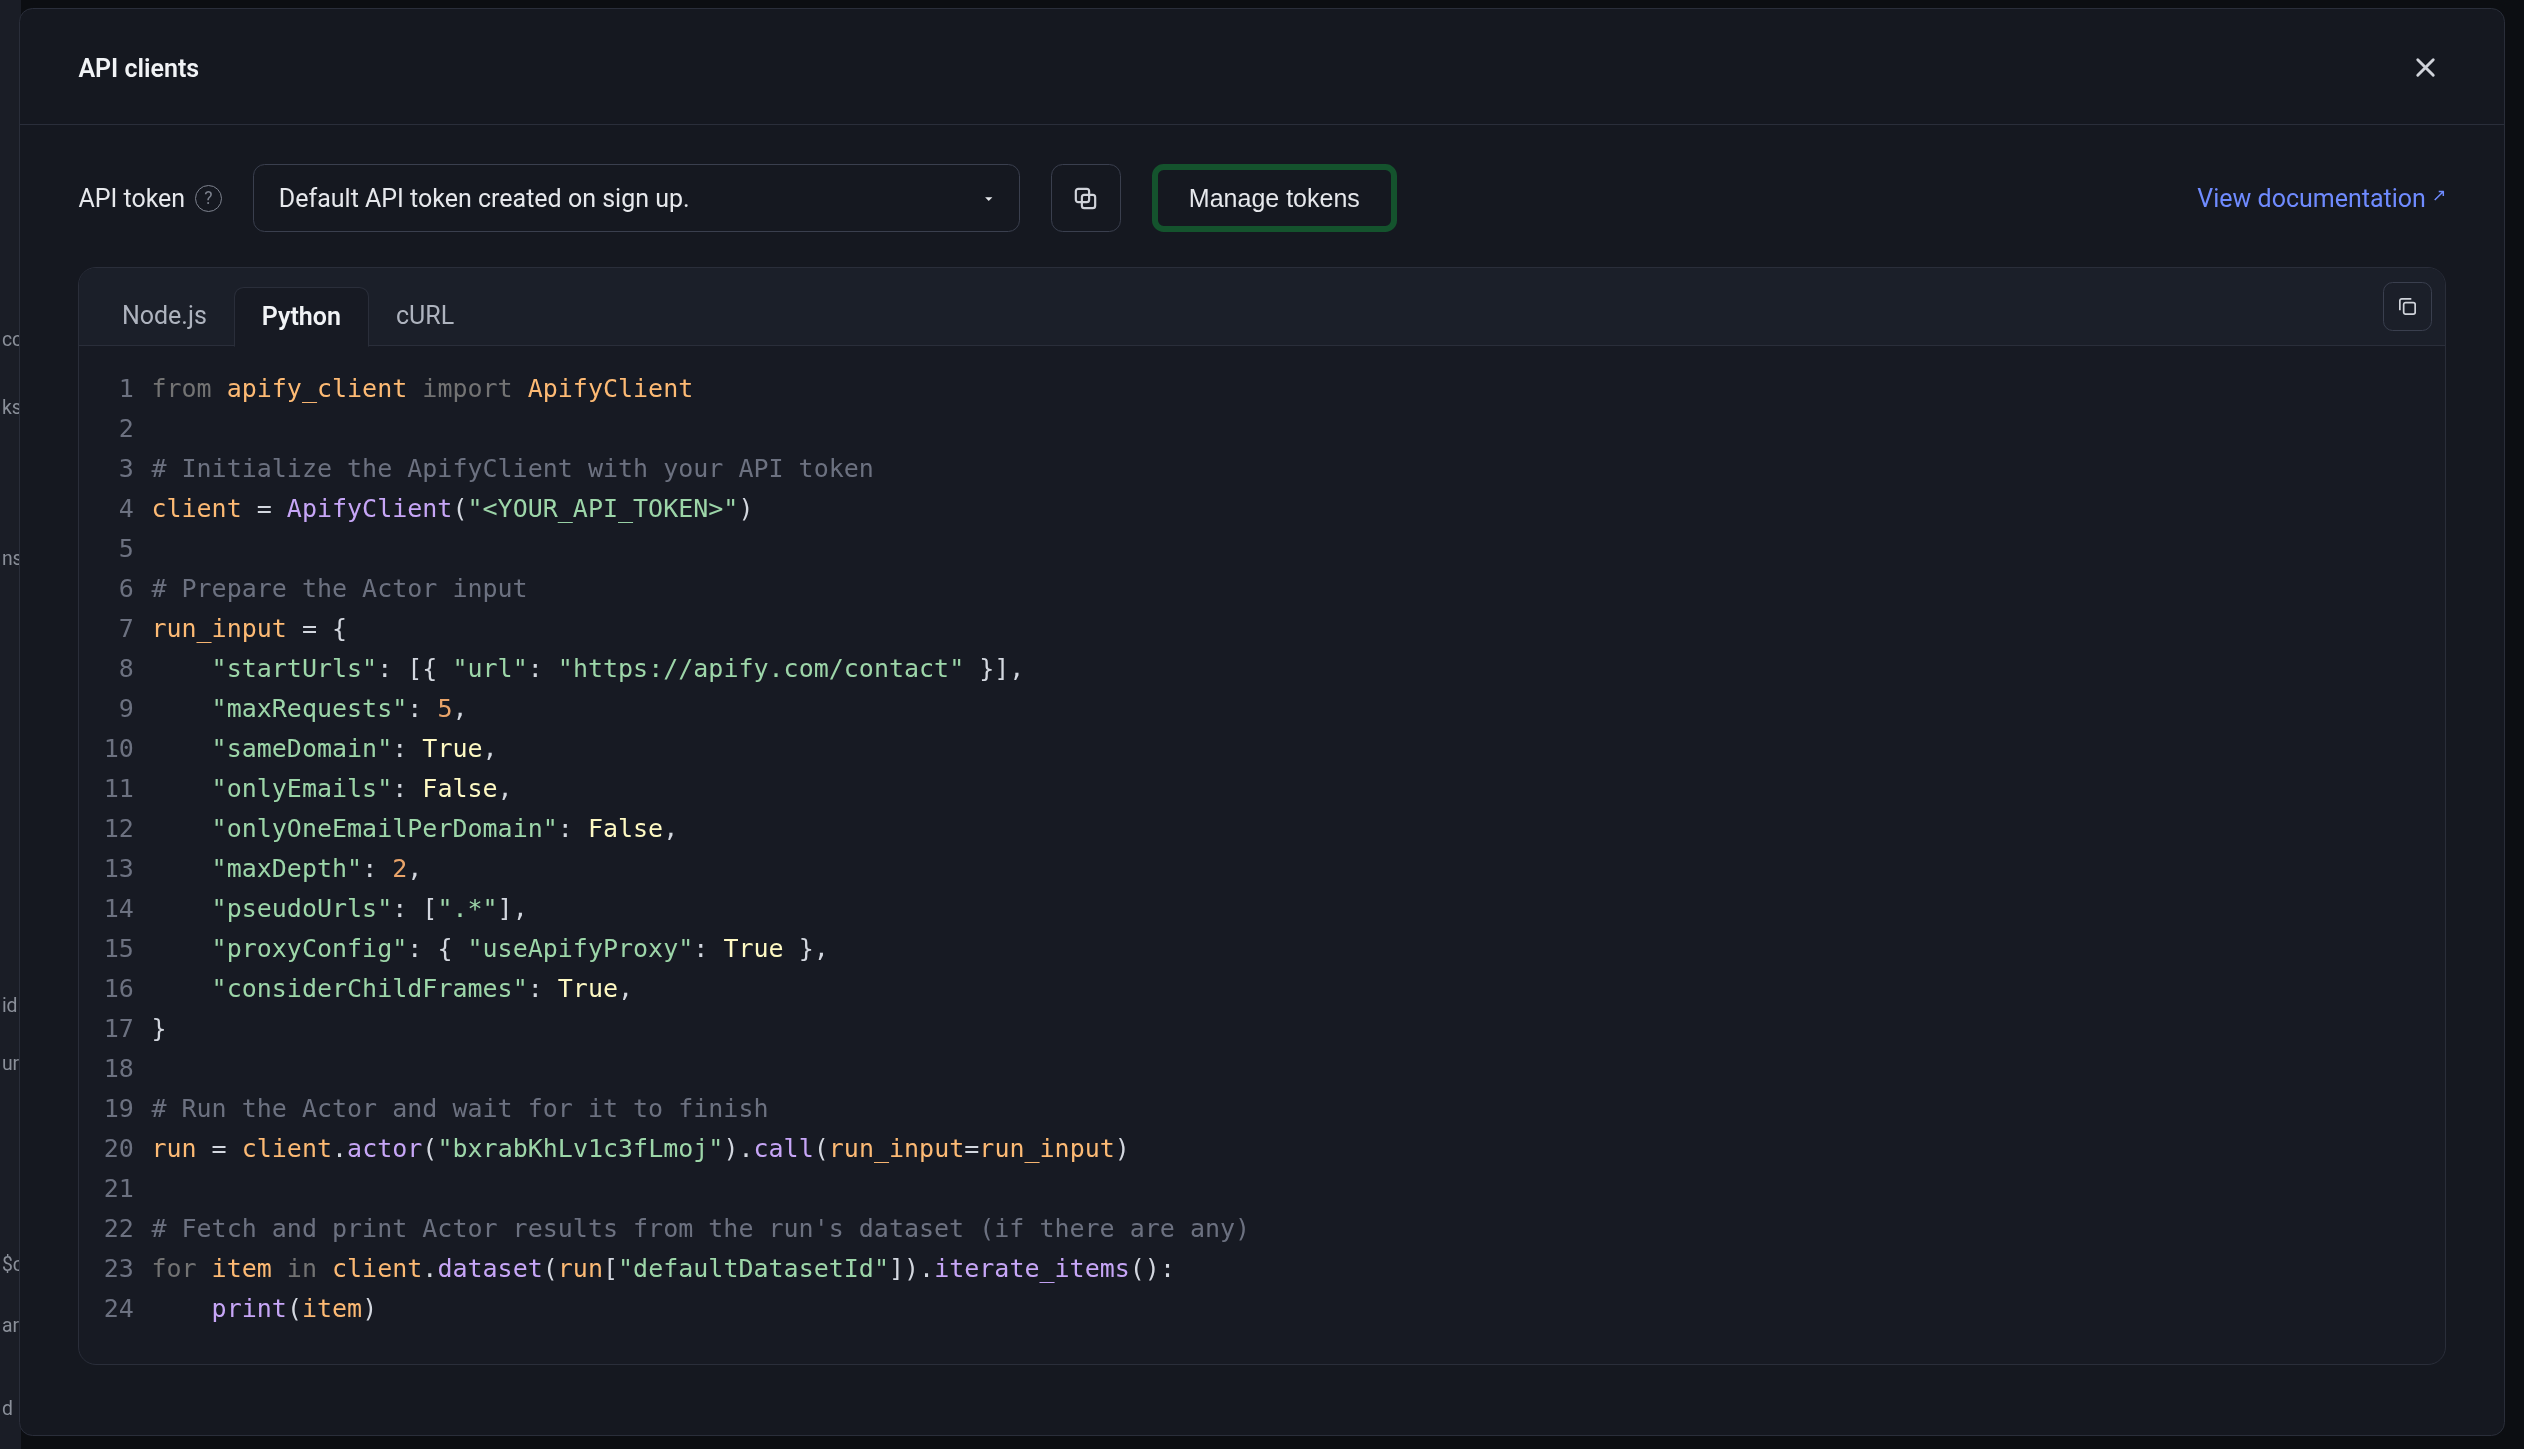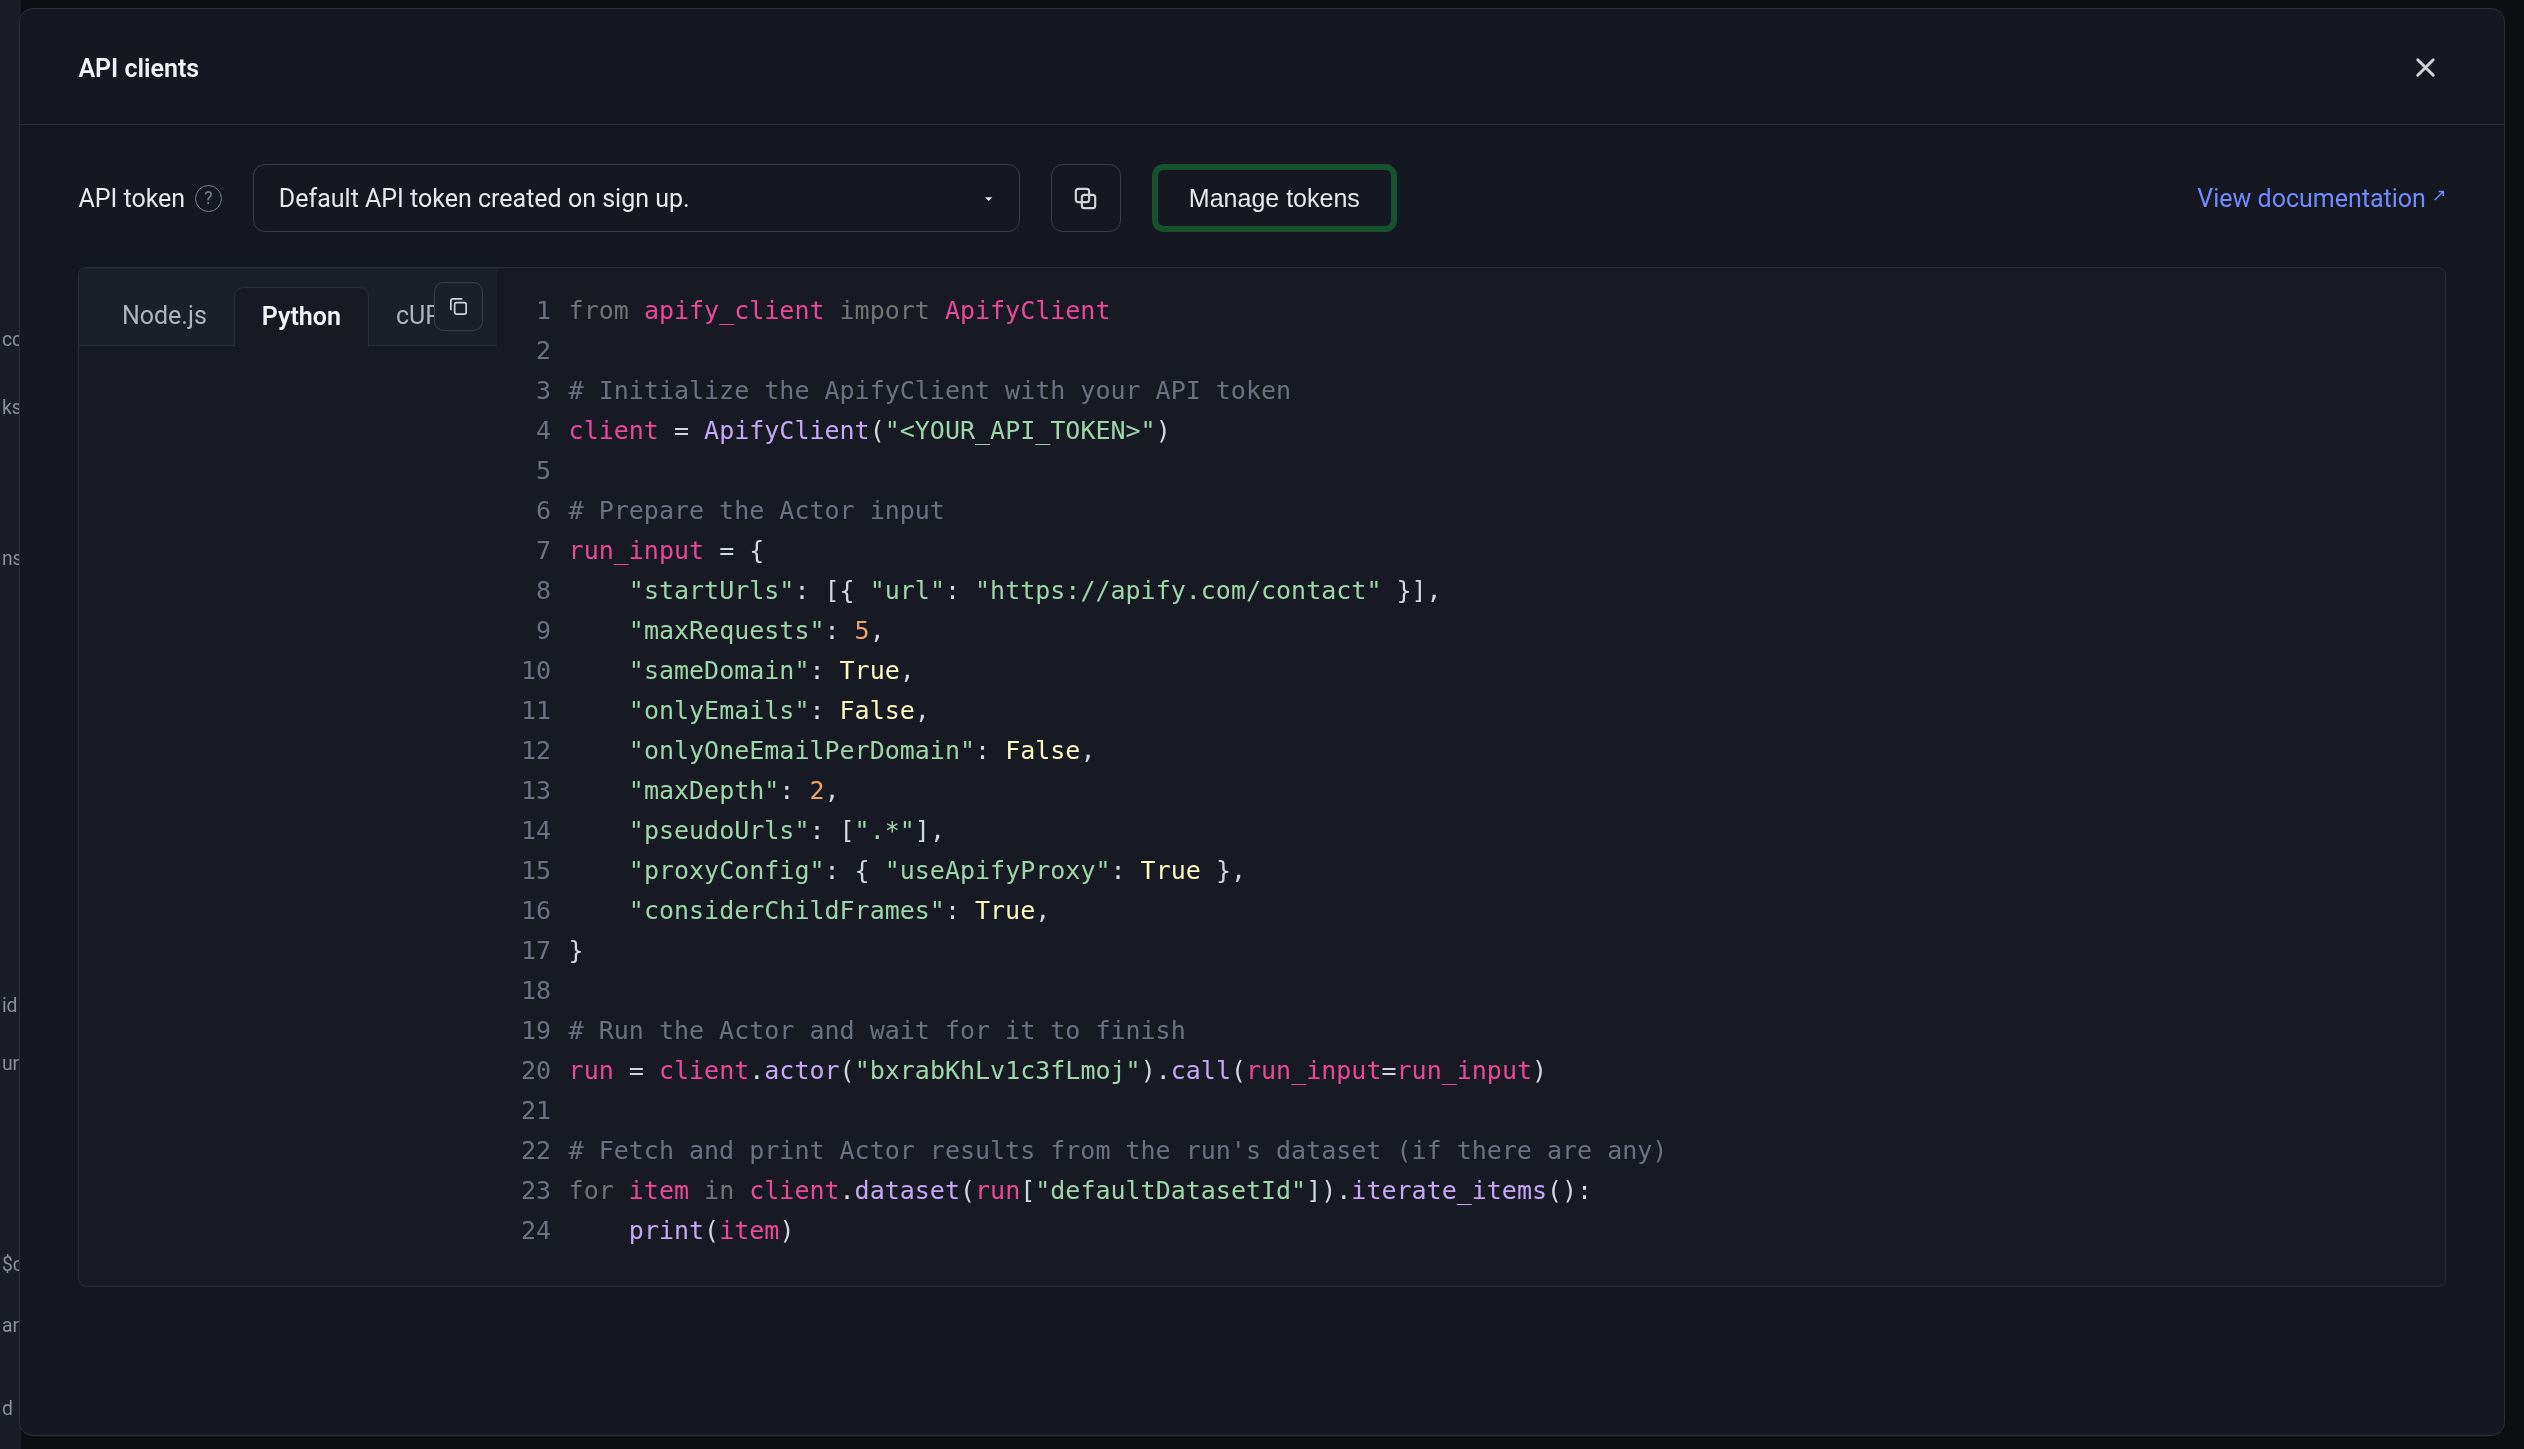--- a/index.html
+++ b/index.html
@@ -60,23 +60,23 @@
   .manage-btn {
     height:68px; padding:8px 31px; border:6px solid #14532d; border-radius:11.7px;
     background:#151820; font-size:25px; color:#e6e8ec; cursor:pointer;
   }
   .spacer { flex:1; }
   .doc-link { font-size:25px; color:#6f8bff; text-decoration:none; display:flex; align-items:center; gap:5.8px; }
   .doc-link .ext { font-size:17.5px; position:relative; top:-3.9px; }
 
   .code-card {
     margin: 35px 58px 0 58px;
-    border:1px solid #2a2e3a; border-radius:8px;
+    border:1px solid #2a2e3a; border-radius:18px;
     background:#171a23;
-    display:flex; flex-direction:row;
+    display:flex; flex-direction:column;
     overflow:hidden;
   }
   .tabs-row {
     display:flex; align-items:center;
     background:#1b1f29;
     border-bottom:1px solid #2a2e3a;
     position:relative;
     padding: 0 15.5px;
     height:78px;
   }
@@ -113,21 +113,21 @@
     padding-right:17.5px;
   }
   .code-lines { flex:1; white-space:pre; color:#d3d7df; }
 
   .tok-key { color:#737373; }
   .tok-str { color:#9dd6a9; }
   .tok-num { color:#e9a46a; }
   .tok-bool{ color:#fef9c3; }
   .tok-com { color:#6c7180; }
   .tok-fn  { color:#c7a6f7; }
-  .tok-id  { color:#ec4899; }
+  .tok-id  { color:#fdba74; }
   .tok-pun { color:#d3d7df; }
 </style>
 </head>
 <body>
 
 <div class="bg-blur"></div>
 <div class="bg-strip">
   <div id="bg-items">
       <div class="bg-item" style="top: 320px;">cc</div>
       <div class="bg-item" style="top: 388px;">ks</div>

